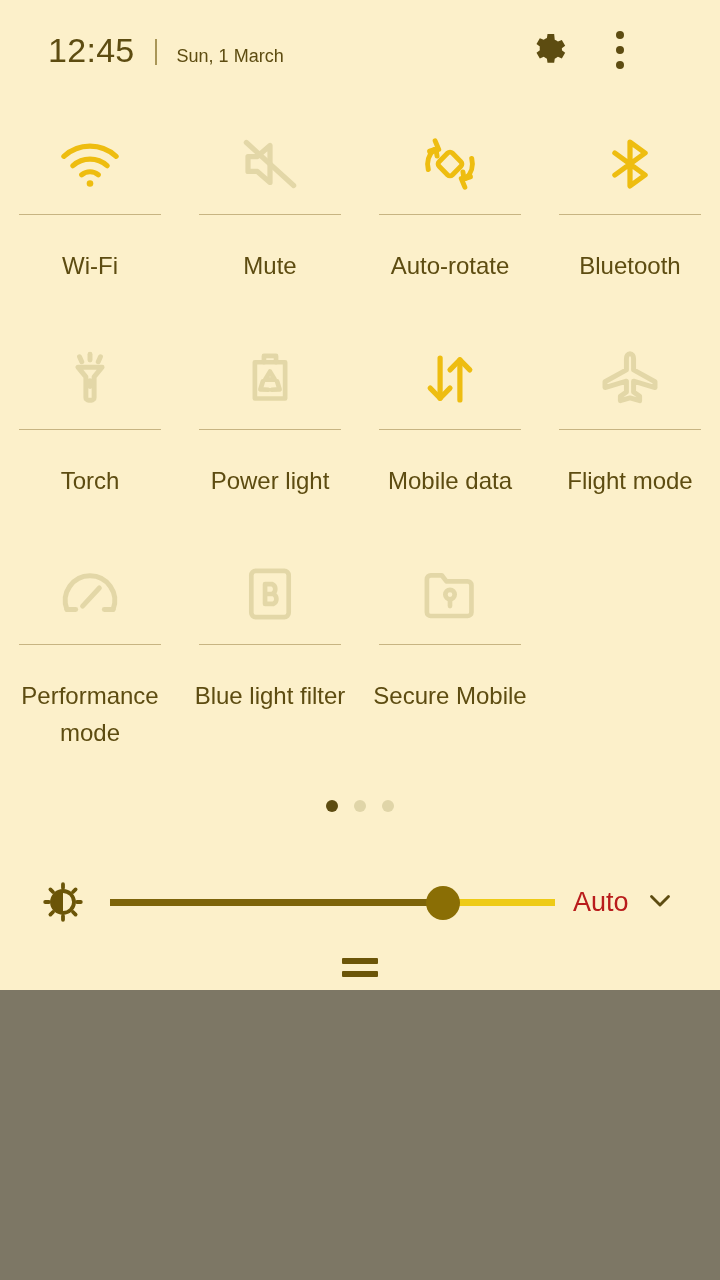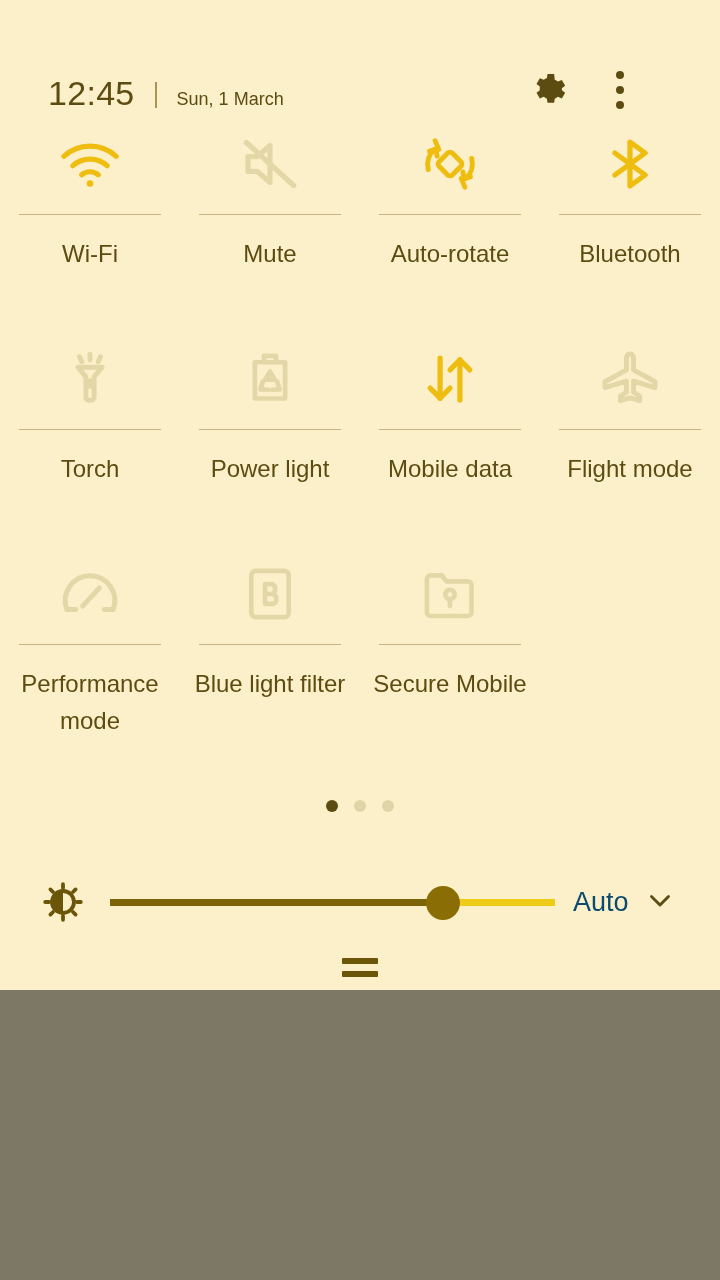--- a/index.html
+++ b/index.html
@@ -15,21 +15,21 @@
   .qs-panel {
     position:absolute; left:0; top:0;
     width:720px; height:990px;
     background:#fcf0ca;
   }
 
   
   .qs-header {
     position:absolute; left:0; top:0;
     width:668px; height:100px;
-    display:flex; align-items:flex-end;margin-top:13px;
+    display:flex; align-items:center;
   }
   .hdr-left {
     display:flex; align-items:baseline;
     margin-left:48px;
   }
   .clock {
     font-size:34px; color:#5d4c11; letter-spacing:0.3px;
   }
   .hdr-sep {
     display:inline-block;
@@ -69,21 +69,21 @@
   .tile-icon {
     height:92px;
     display:flex; align-items:center; justify-content:center;
   }
   .tile-icon svg { display:block; }
   .tile-rule {
     width:142px; height:1px; background:#c7b482;
     margin-top:4px;
   }
   .tile-label {
-    margin-top:20px;
+    margin-top:32px;
     font-size:24px; line-height:37px;
     color:#5d4c11;
     text-align:center;
     max-width:160px;
   }
   .on  { color:#eebd10; }
   .off { color:#e3d7a7; }
 
   
   .page-dots {
@@ -118,21 +118,21 @@
   }
   .thumb {
     position:absolute; left:316px; top:-1px;
     width:34px; height:34px; border-radius:50%;
     background:#8a6e05;
   }
   .auto-wrap {
     margin-left:18px;
     display:flex; align-items:center; gap:14px;
   }
-  .auto-label { font-size:27px; color:#0c4a6e; }
+  .auto-label { font-size:27px; color:#b91c1c; }
 
   
   .drag-handle {
     position:absolute; left:0; top:958px; width:720px;
     display:flex; flex-direction:column; align-items:center; gap:7px;
   }
   .drag-handle i {
     display:block; width:36px; height:6px; border-radius:1px;
     background:#6b5508;
   }

